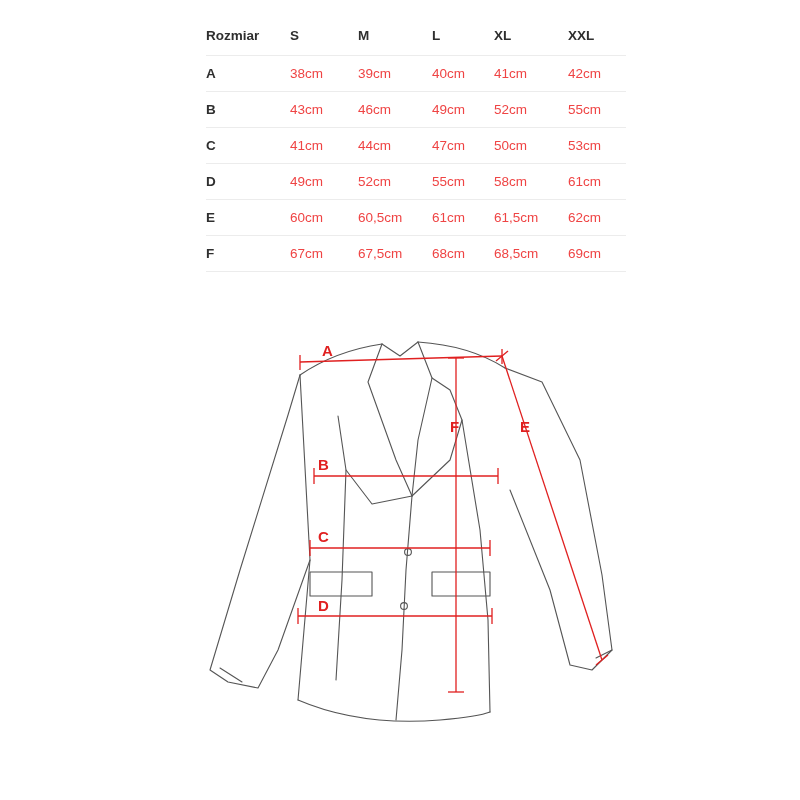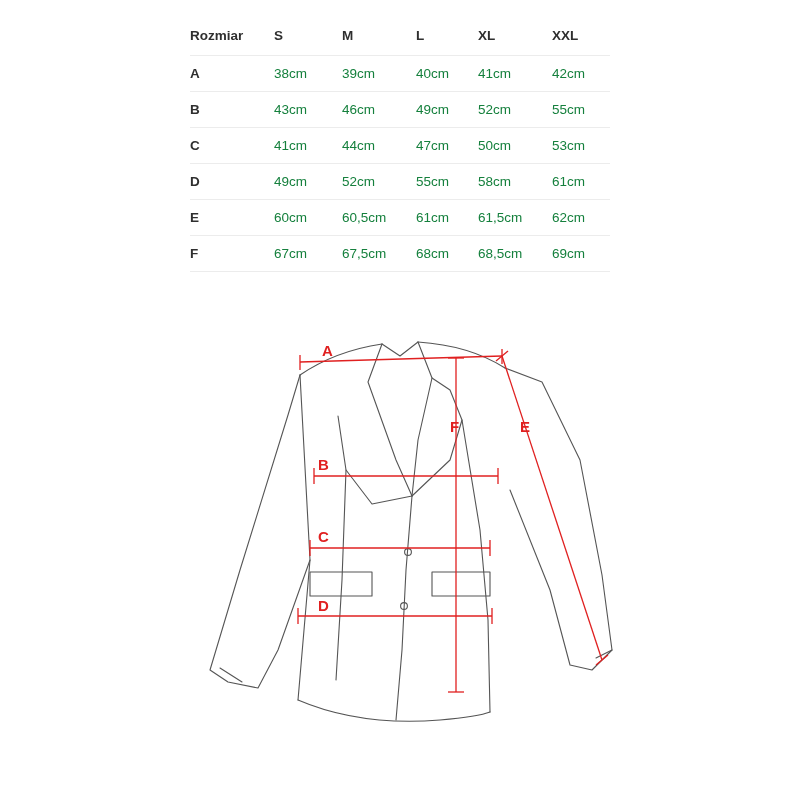--- a/index.html
+++ b/index.html
@@ -12,35 +12,35 @@
     height: 800px;
     font-family: "Liberation Sans", sans-serif;
     color: #3b3b3b;
     overflow: hidden;
     position: relative;
   }
 
   
   .table-wrap {
     position: absolute;
-    left: 190px;
+    left: 206px;
     top: 18px;
     width: 420px;
   }
   table.size-table {
     border-collapse: collapse;
     width: 100%;
     font-size: 13.5px;
   }
   table.size-table th,
   table.size-table td {
     text-align: left;
     padding: 10px 0 10px 0;
     font-weight: normal;
-    color: #15803d;
+    color: #ef4444;
     border-bottom: 1px solid #ececec;
     white-space: nowrap;
   }
   table.size-table thead th {
     font-weight: bold;
     color: #2f2f2f;
     font-size: 13.5px;
     padding-bottom: 12px;
   }
   table.size-table tbody td:first-child,

